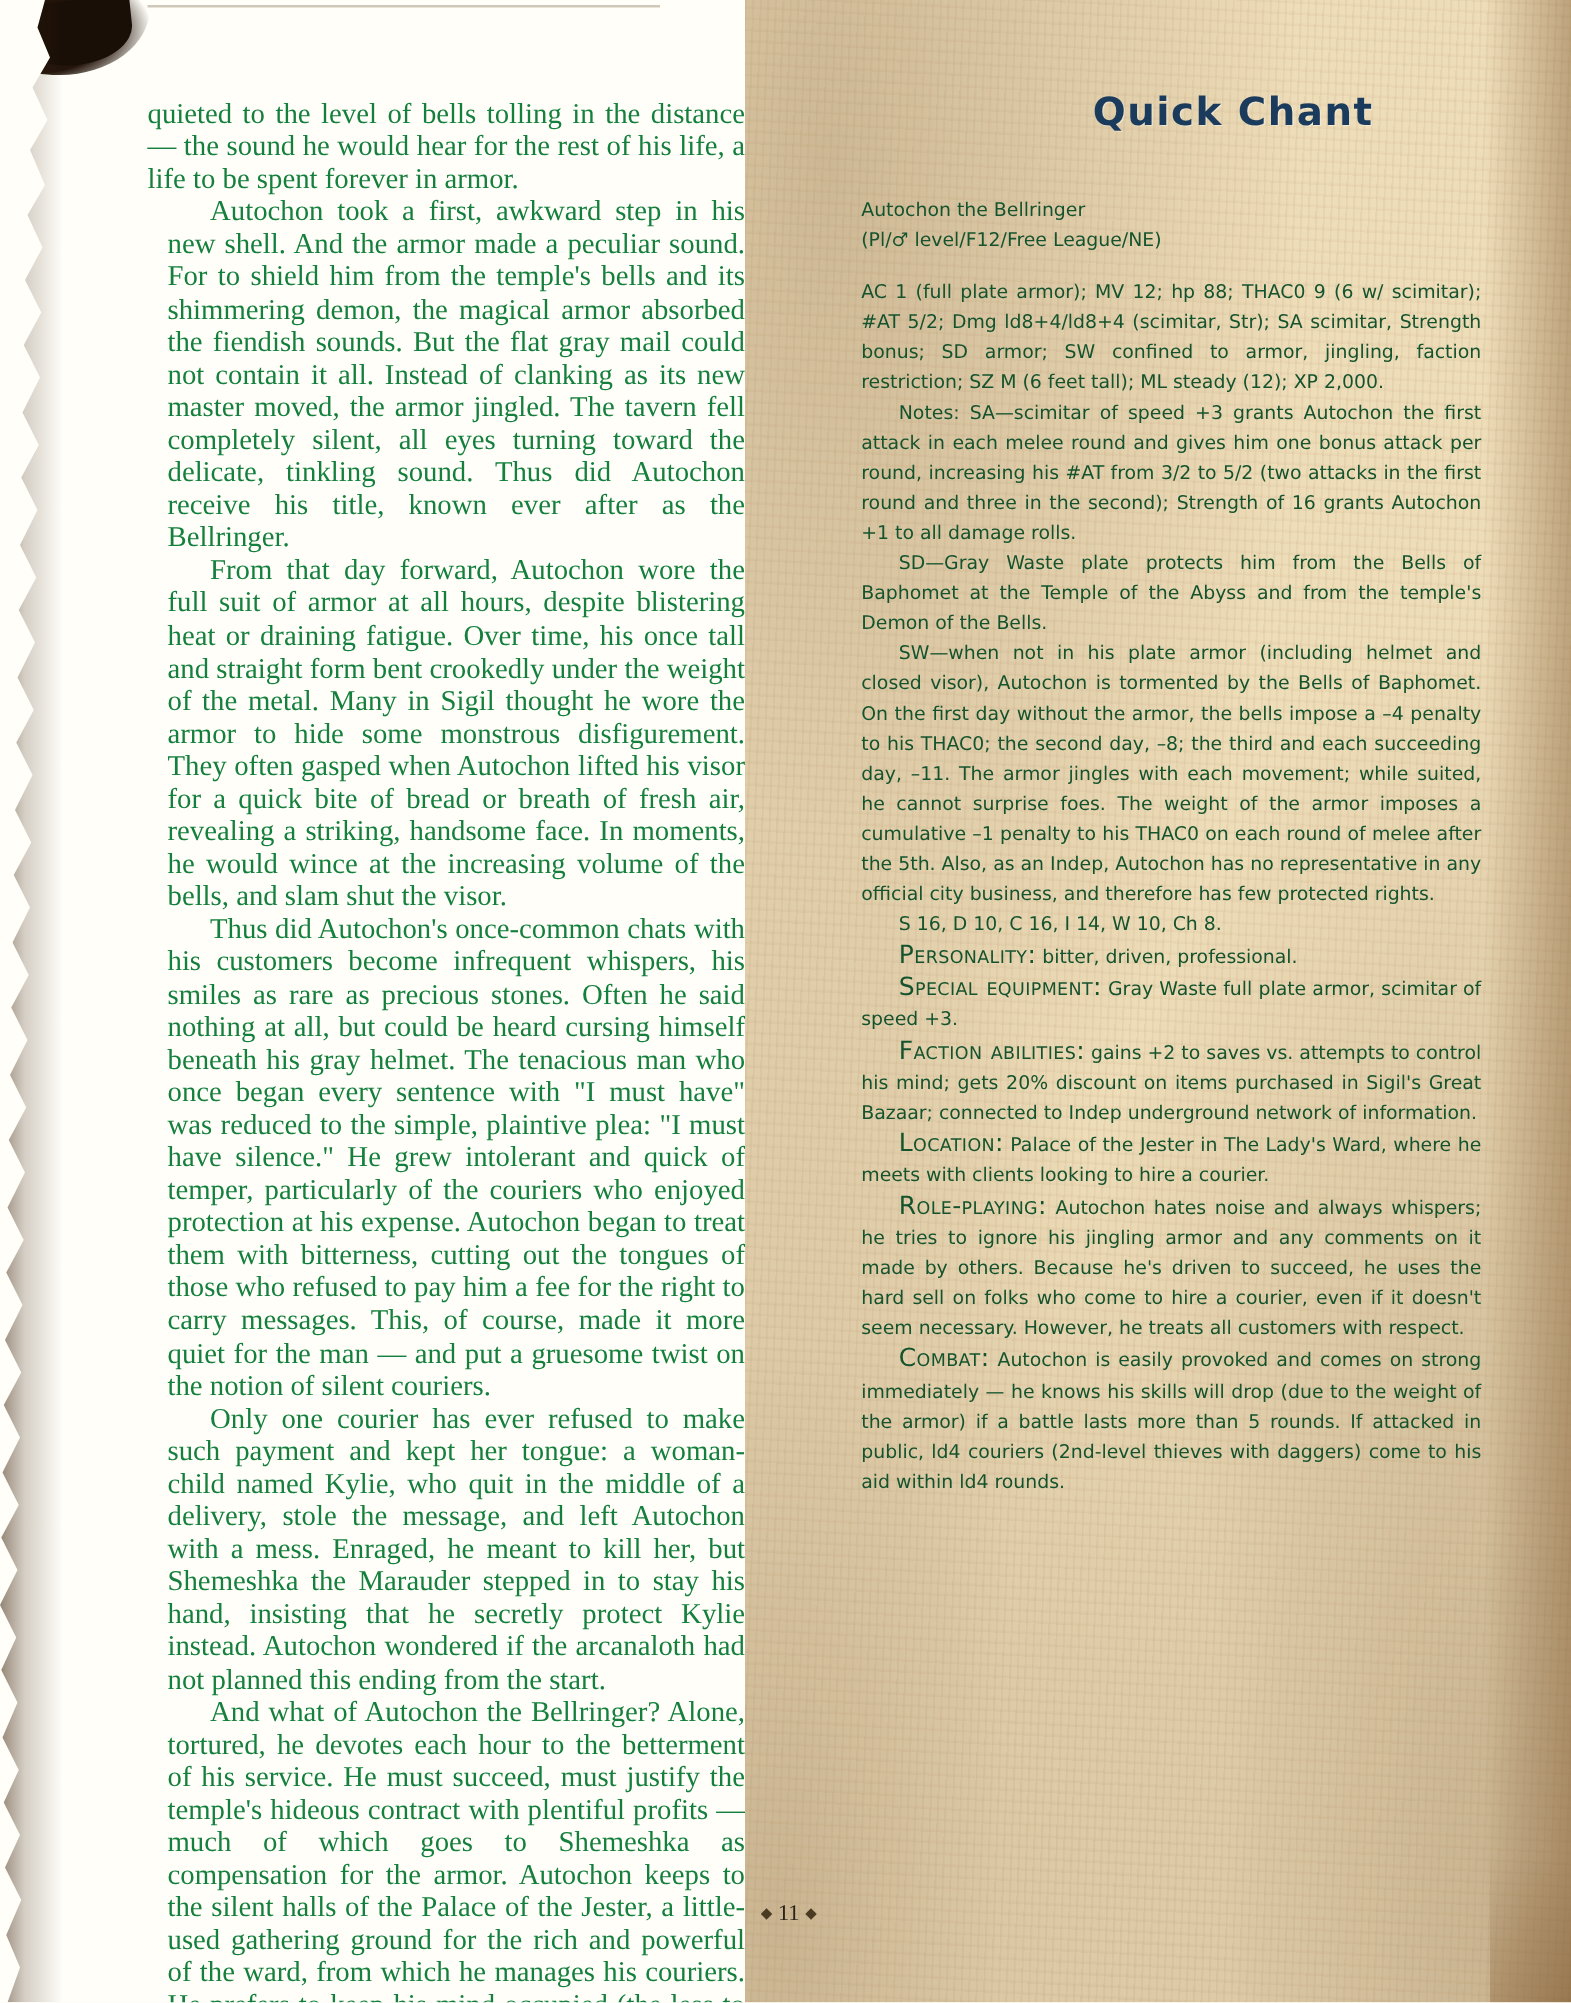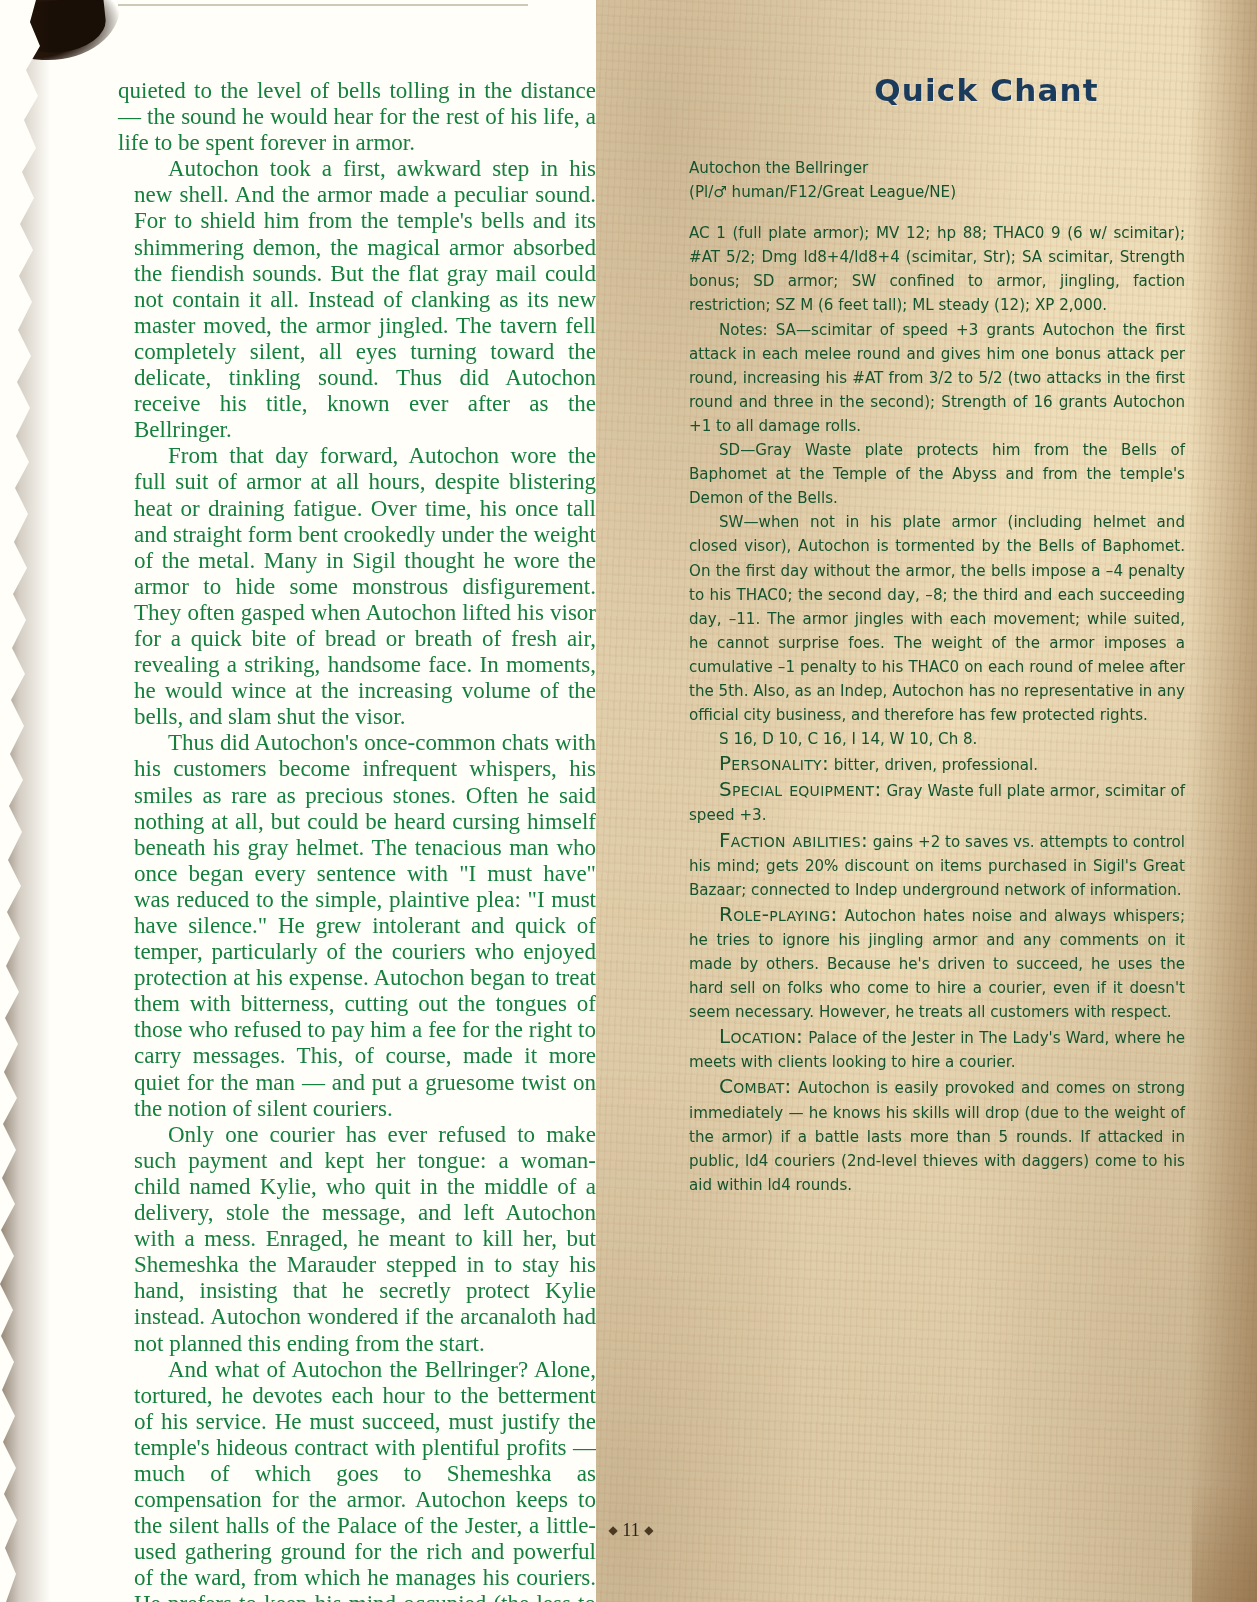--- a/index.html
+++ b/index.html
@@ -224,33 +224,33 @@
     </div>
   </div>
 
   <div class="right-col">
     <div class="parch-texture"></div>
 
     <div class="chant-title">Quick Chant</div>
 
     <div class="right-text">
       <p>Autochon the Bellringer</p>
-      <p>(Pl/♂ human/F12/Great League/NE)</p>
+      <p>(Pl/♂ level/F12/Free League/NE)</p>
       <div class="block-gap"></div>
       <p>AC 1 (full plate armor); MV 12; hp 88; THAC0 9 (6 w/ scimitar); #AT 5/2; Dmg ld8+4/ld8+4 (scimitar, Str); SA scimitar, Strength bonus; SD armor; SW confined to armor, jingling, faction restriction; SZ M (6 feet tall); ML steady (12); XP 2,000.</p>
       <p class="indent">Notes: SA—scimitar of speed +3 grants Autochon the first attack in each melee round and gives him one bonus attack per round, increasing his #AT from 3/2 to 5/2 (two attacks in the first round and three in the second); Strength of 16 grants Autochon +1 to all damage rolls.</p>
       <p class="indent">SD—Gray Waste plate protects him from the Bells of Baphomet at the Temple of the Abyss and from the temple's Demon of the Bells.</p>
       <p class="indent">SW—when not in his plate armor (including helmet and closed visor), Autochon is tormented by the Bells of Baphomet. On the first day without the armor, the bells impose a –4 penalty to his THAC0; the second day, –8; the third and each succeeding day, –11. The armor jingles with each movement; while suited, he cannot surprise foes. The weight of the armor imposes a cumulative –1 penalty to his THAC0 on each round of melee after the 5th. Also, as an Indep, Autochon has no representative in any official city business, and therefore has few protected rights.</p>
       <p class="indent">S 16, D 10, C 16, I 14, W 10, Ch 8.</p>
 
       <p class="indent"><span class="sc">Personality:</span><span> bitter, driven, professional.</span></p>
       <p class="indent"><span class="sc">Special equipment:</span><span> Gray Waste full plate armor, scimitar of speed +3.</span></p>
       <p class="indent"><span class="sc">Faction abilities:</span><span> gains +2 to saves vs. attempts to control his mind; gets 20% discount on items purchased in Sigil's Great Bazaar; connected to Indep underground network of information.</span></p>
+      <p class="indent"><span class="sc">Location:</span><span> Palace of the Jester in The Lady's Ward, where he meets with clients looking to hire a courier.</span></p>
       <p class="indent"><span class="sc">Role-playing:</span><span> Autochon hates noise and always whispers; he tries to ignore his jingling armor and any comments on it made by others. Because he's driven to succeed, he uses the hard sell on folks who come to hire a courier, even if it doesn't seem necessary. However, he treats all customers with respect.</span></p>
-      <p class="indent"><span class="sc">Location:</span><span> Palace of the Jester in The Lady's Ward, where he meets with clients looking to hire a courier.</span></p>
       <p class="indent"><span class="sc">Combat:</span><span> Autochon is easily provoked and comes on strong immediately — he knows his skills will drop (due to the weight of the armor) if a battle lasts more than 5 rounds. If attacked in public, ld4 couriers (2nd-level thieves with daggers) come to his aid within ld4 rounds.</span></p>
     </div>
 
     <div class="bottom-fade"></div>
     <div class="right-edge-fade"></div>
   </div>
 
   <div class="torn"></div>
   <div class="torn-shadow"></div>
 

